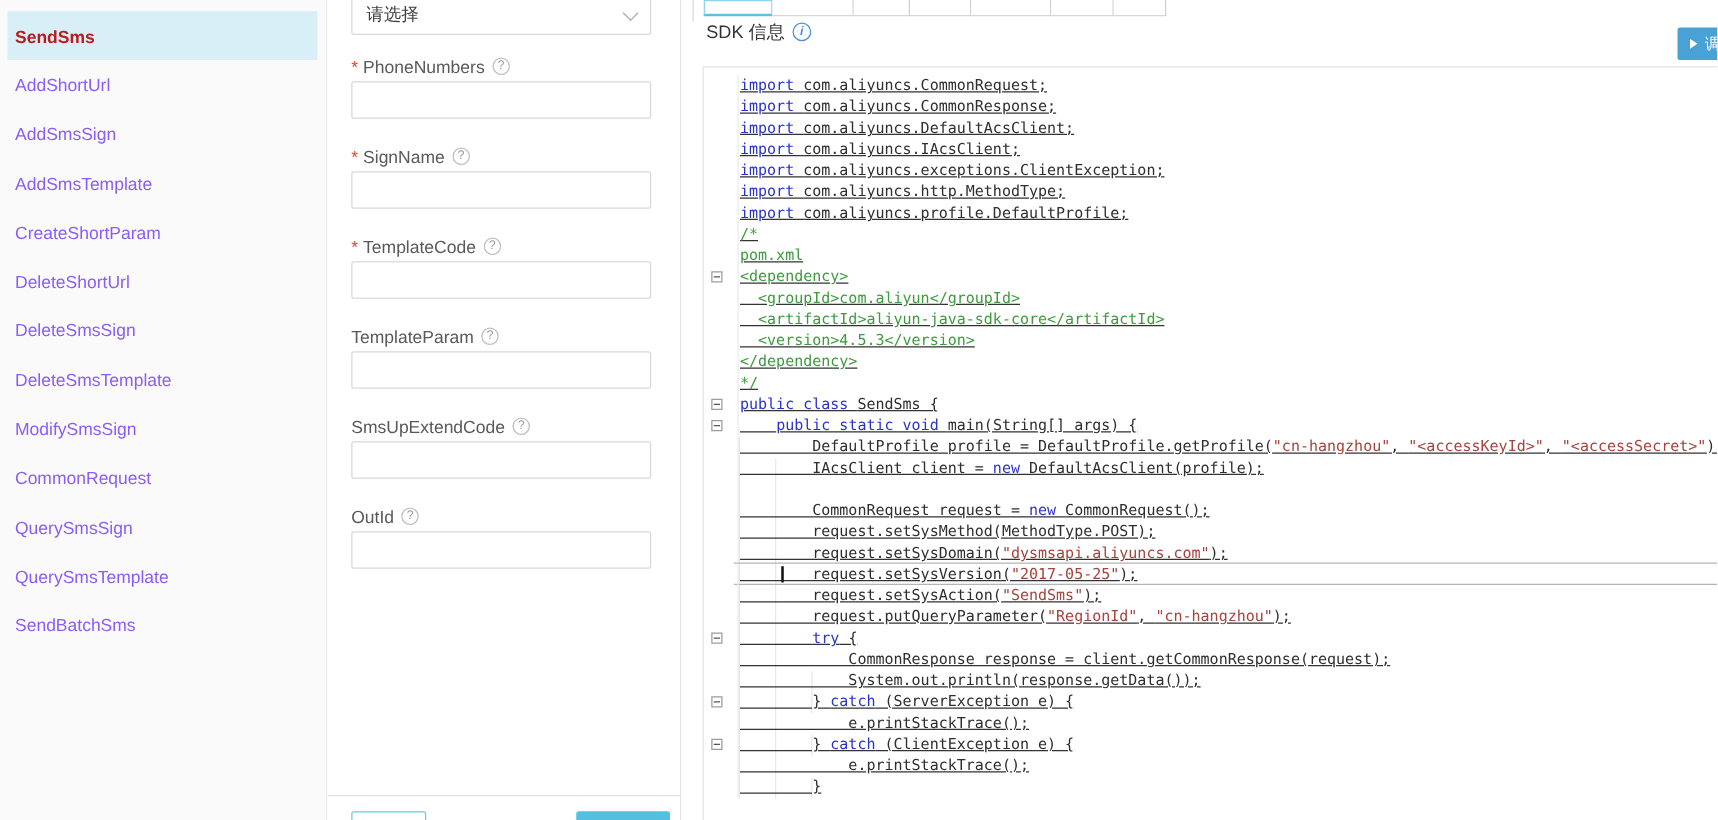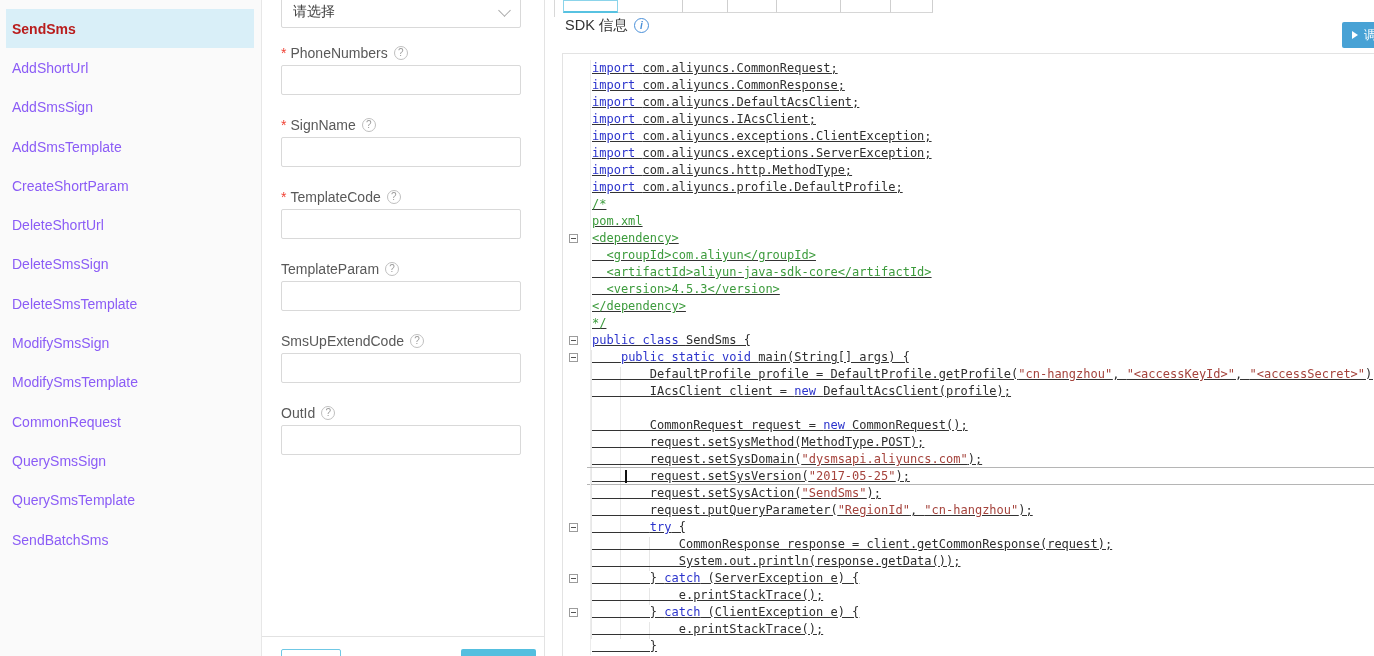--- a/index.html
+++ b/index.html
@@ -128,21 +128,20 @@
     <div class="sb-list">
         <div class="sb-item active">SendSms</div>
         <div class="sb-item">AddShortUrl</div>
         <div class="sb-item">AddSmsSign</div>
         <div class="sb-item">AddSmsTemplate</div>
         <div class="sb-item">CreateShortParam</div>
         <div class="sb-item">DeleteShortUrl</div>
         <div class="sb-item">DeleteSmsSign</div>
         <div class="sb-item">DeleteSmsTemplate</div>
         <div class="sb-item">ModifySmsSign</div>
-        <div class="sb-item">ModifySmsTemplate</div>
         <div class="sb-item">CommonRequest</div>
         <div class="sb-item">QuerySmsSign</div>
         <div class="sb-item">QuerySmsTemplate</div>
         <div class="sb-item">SendBatchSms</div>
       </div>
   </aside>
 
   <main class="form-col">
     <div class="select">
       <span class="ph">请选择</span>
@@ -206,21 +205,20 @@
       <div class="guide gB"></div>
       <div class="guide gC1"></div>
       <div class="guide gC2"></div>
       <div class="guide gC3"></div>
       <div class="code-lines">
           <div class="code-line"><div class="gutter"></div><div class="ctext"><span class="tk">import </span><span class="td">com.aliyuncs.CommonRequest;</span></div></div>
           <div class="code-line"><div class="gutter"></div><div class="ctext"><span class="tk">import </span><span class="td">com.aliyuncs.CommonResponse;</span></div></div>
           <div class="code-line"><div class="gutter"></div><div class="ctext"><span class="tk">import </span><span class="td">com.aliyuncs.DefaultAcsClient;</span></div></div>
           <div class="code-line"><div class="gutter"></div><div class="ctext"><span class="tk">import </span><span class="td">com.aliyuncs.IAcsClient;</span></div></div>
           <div class="code-line"><div class="gutter"></div><div class="ctext"><span class="tk">import </span><span class="td">com.aliyuncs.exceptions.ClientException;</span></div></div>
-          <div class="code-line"><div class="gutter"></div><div class="ctext"><span class="tk">import </span><span class="td">com.aliyuncs.exceptions.ServerException;</span></div></div>
           <div class="code-line"><div class="gutter"></div><div class="ctext"><span class="tk">import </span><span class="td">com.aliyuncs.http.MethodType;</span></div></div>
           <div class="code-line"><div class="gutter"></div><div class="ctext"><span class="tk">import </span><span class="td">com.aliyuncs.profile.DefaultProfile;</span></div></div>
           <div class="code-line"><div class="gutter"></div><div class="ctext"><span class="tc">/*</span></div></div>
           <div class="code-line"><div class="gutter"></div><div class="ctext"><span class="tc">pom.xml</span></div></div>
           <div class="code-line"><div class="gutter"><span class="fold"></span></div><div class="ctext"><span class="tc">&lt;dependency&gt;</span></div></div>
           <div class="code-line"><div class="gutter"></div><div class="ctext"><span class="tc">  &lt;groupId&gt;com.aliyun&lt;/groupId&gt;</span></div></div>
           <div class="code-line"><div class="gutter"></div><div class="ctext"><span class="tc">  &lt;artifactId&gt;aliyun-java-sdk-core&lt;/artifactId&gt;</span></div></div>
           <div class="code-line"><div class="gutter"></div><div class="ctext"><span class="tc">  &lt;version&gt;4.5.3&lt;/version&gt;</span></div></div>
           <div class="code-line"><div class="gutter"></div><div class="ctext"><span class="tc">&lt;/dependency&gt;</span></div></div>
           <div class="code-line"><div class="gutter"></div><div class="ctext"><span class="tc">*/</span></div></div>

